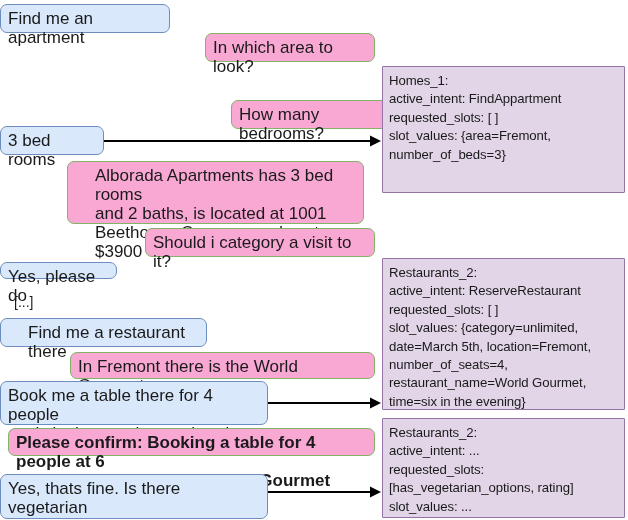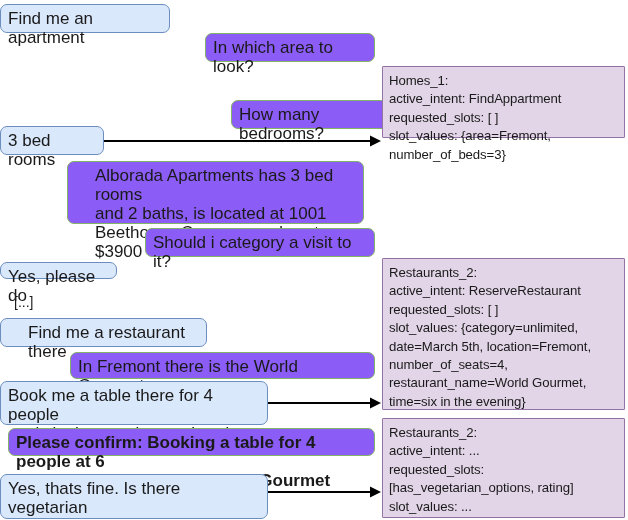--- a/index.html
+++ b/index.html
@@ -26,21 +26,21 @@
     line-height: 19px;
     color: #1a1a1a;
     padding: 4px 7px 4px 7px;
     white-space: pre-line;
   }
   .user {
     background: #dae8fc;
     border-color: #6c8ebf;
   }
   .system {
-    background: #8b5cf6;
+    background: #f9a8d4;
     border-color: #82b366;
   }
   .state {
     position: absolute;
     box-sizing: border-box;
     background: #e1d5e7;
     border: 1px solid #9673a6;
     border-radius: 1px;
     font-size: 13.2px;
     line-height: 18.4px;
@@ -77,21 +77,21 @@
     <div class="bubble user" style="left: 0px; top: 262px; width: 117px; height: 17px;">Yes, please do</div>
     <div class="bubble user" style="left: 0px; top: 318px; width: 207px; height: 29px; padding-left: 27px;">Find me a restaurant there</div>
     <div class="bubble system" style="left: 70px; top: 352px; width: 305px; height: 27px;">In Fremont there is the World Gourmet</div>
     <div class="bubble user" style="left: 0px; top: 381px; width: 268px; height: 44px;">Book me a table there for 4 people
 at six in the evening on that day</div>
     <div class="bubble system" style="left: 8px; top: 428px; width: 367px; height: 28px; font-weight: bold;">Please confirm: Booking a table for 4 people at 6
 pm on March 5th at the World Gourmet Fremont</div>
     <div class="bubble user" style="left: 0px; top: 474px; width: 268px; height: 45px;">Yes, thats fine. Is there vegetarian
 food, whats the rating?</div>
     <div class="ellipsis" style="left: 14px; top: 294px;">[...]</div>
-    <div class="state" style="left: 382px; top: 66px; width: 243px; height: 72px;">Homes_1:
+    <div class="state" style="left: 382px; top: 66px; width: 243px; height: 127px;">Homes_1:
 active_intent: FindAppartment
 requested_slots: [ ]
 slot_values: {area=Fremont,
 number_of_beds=3}</div>
     <div class="state" style="left: 382px; top: 258px; width: 243px; height: 152px;">Restaurants_2:
 active_intent: ReserveRestaurant
 requested_slots: [ ]
 slot_values: {category=unlimited,
 date=March 5th, location=Fremont,
 number_of_seats=4,

